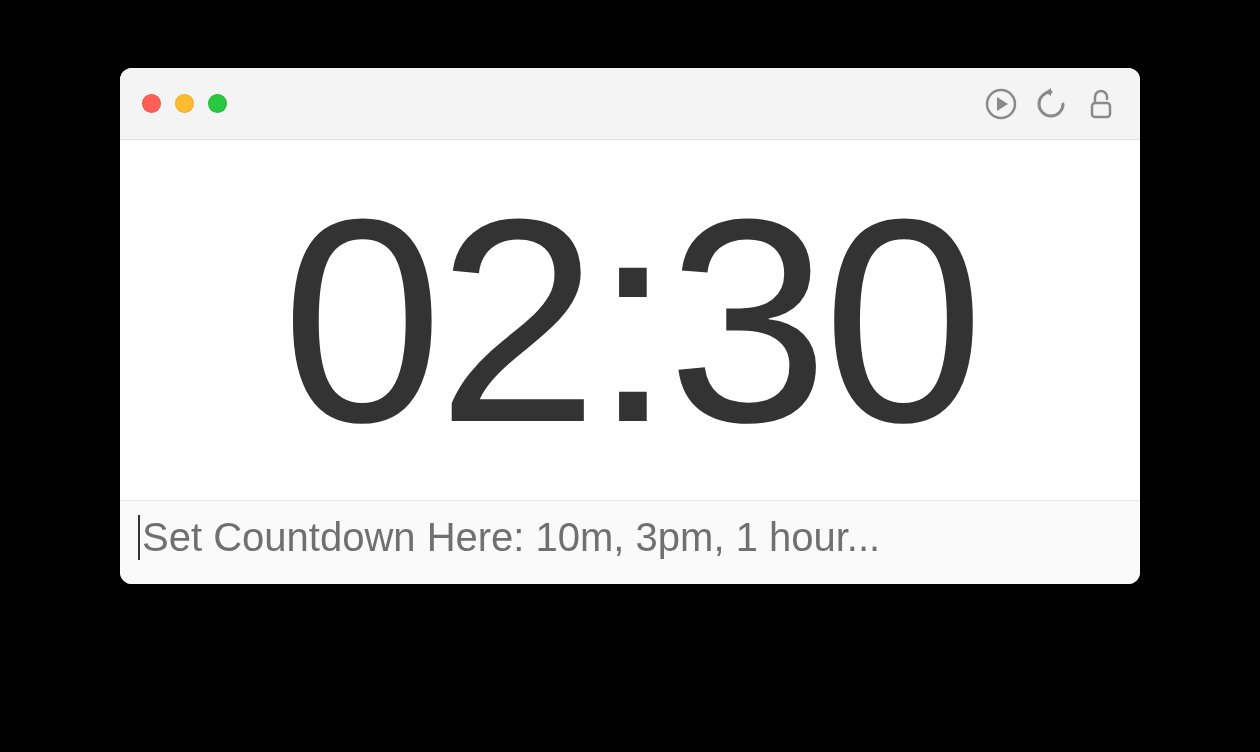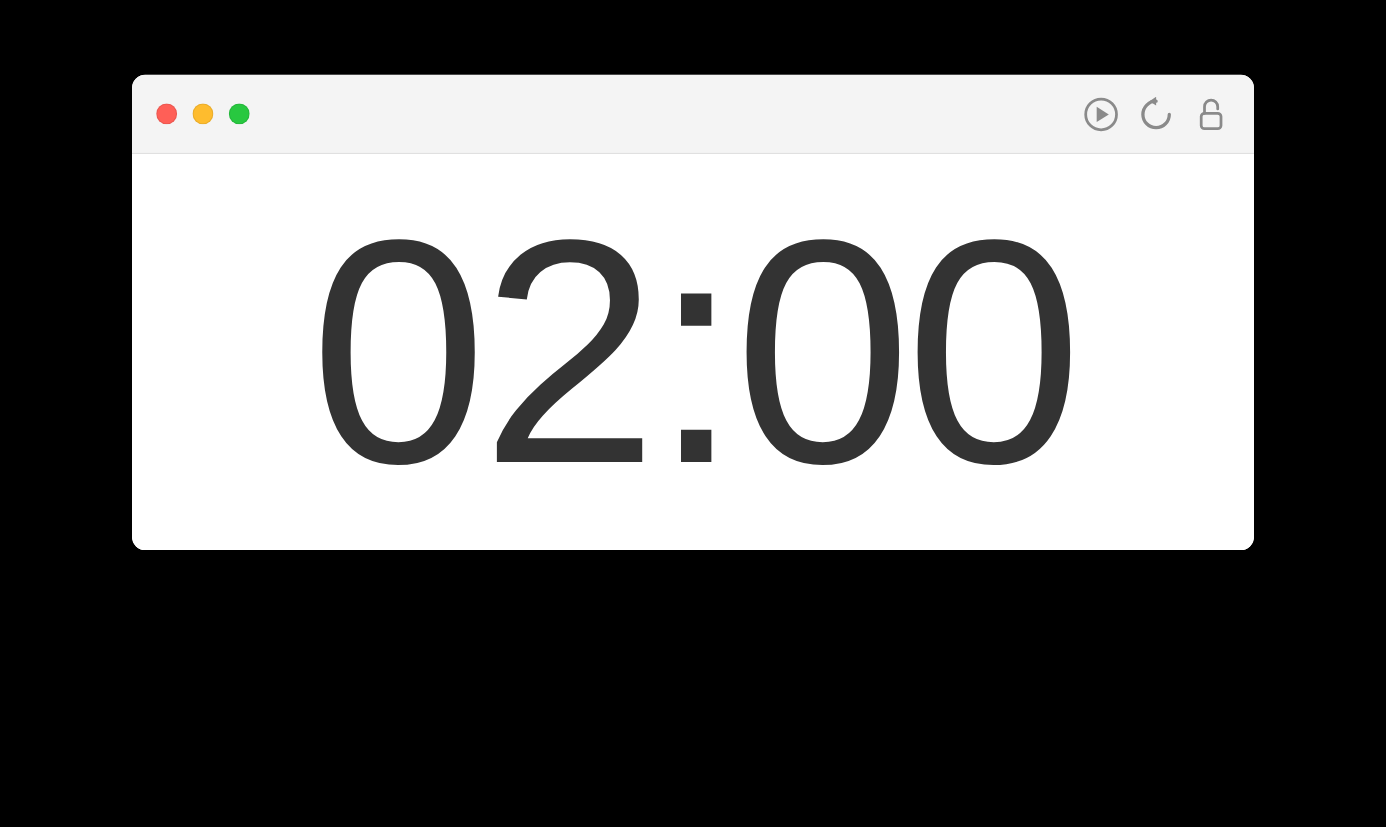--- a/index.html
+++ b/index.html
@@ -141,17 +141,20 @@
       <div class="toolbar-icon">
         <svg viewBox="0 0 34 34">
           <rect x="8" y="16" width="18" height="14" rx="3" fill="none" stroke="currentColor" stroke-width="2.5"></rect>
           <path d="M 11 16 L 11 10 A 6 6 0 0 1 23 10 L 23 12" fill="none" stroke="currentColor" stroke-width="2.5" stroke-linecap="round"></path>
         </svg>
       </div>
     </div>
   </div>
 
   <div class="timer-display">
-    <div class="timer-text">02:00</div>
+    <div class="timer-text">02:30</div>
   </div>
 
+  <div class="input-area">
+    <input type="text" class="countdown-input" placeholder="Set Countdown Here: 10m, 3pm, 1 hour..." style="">
+  </div>
 
 </div>
 
 </body></html>

